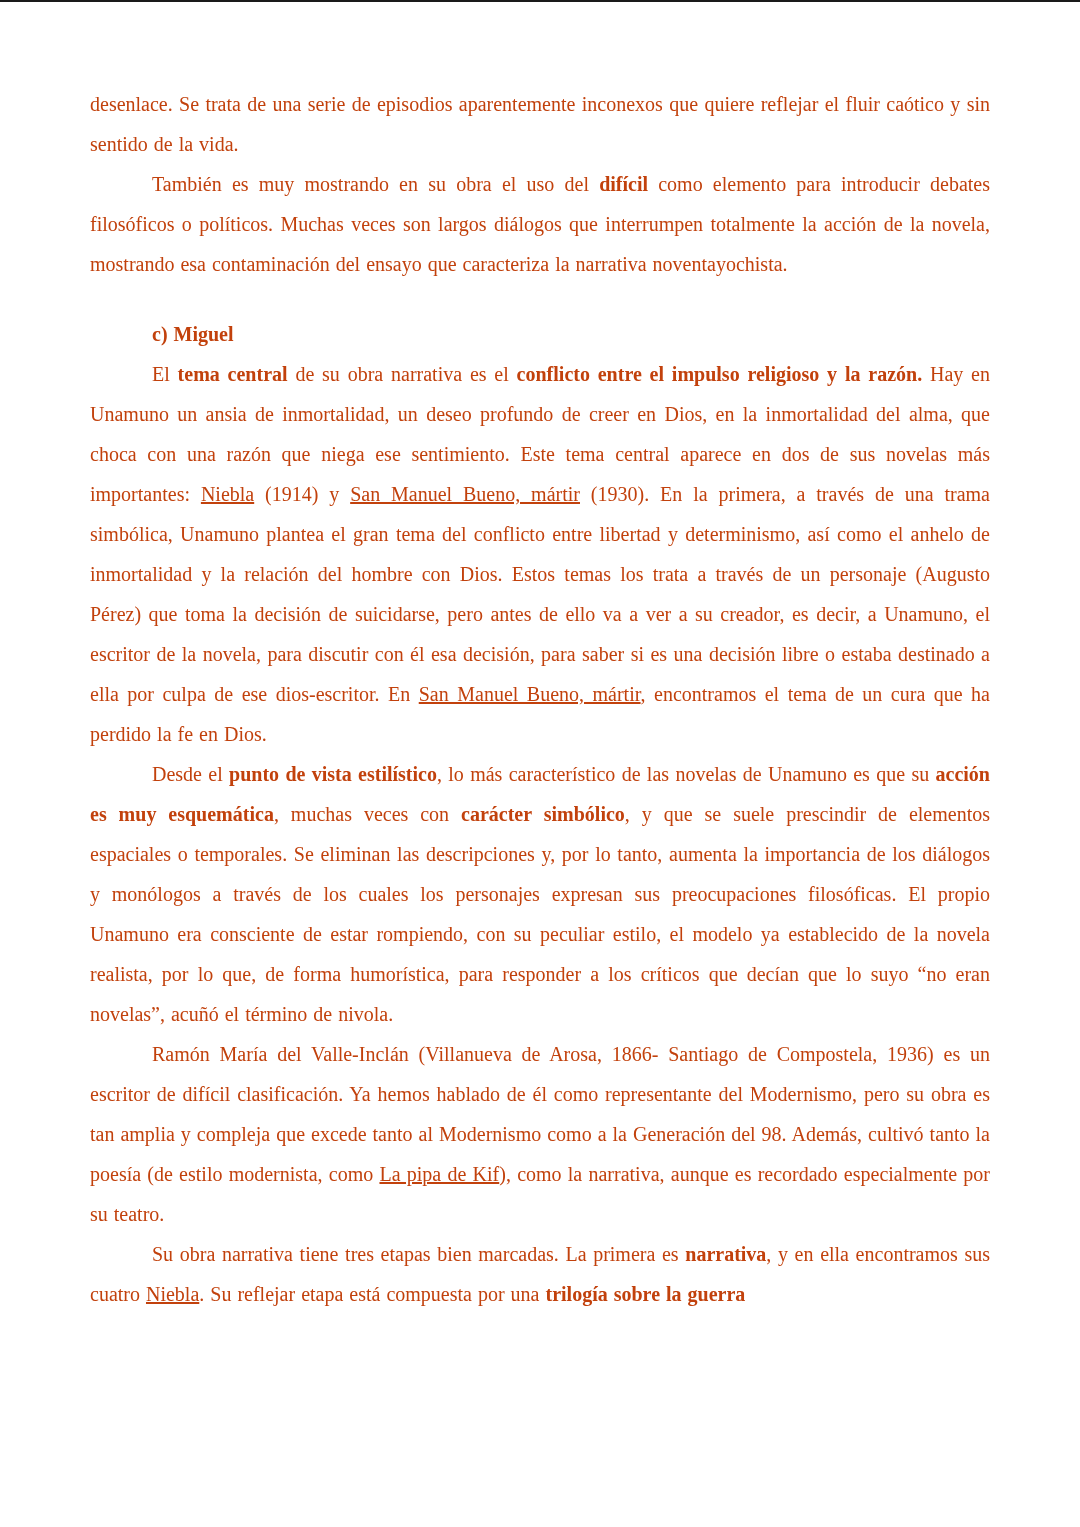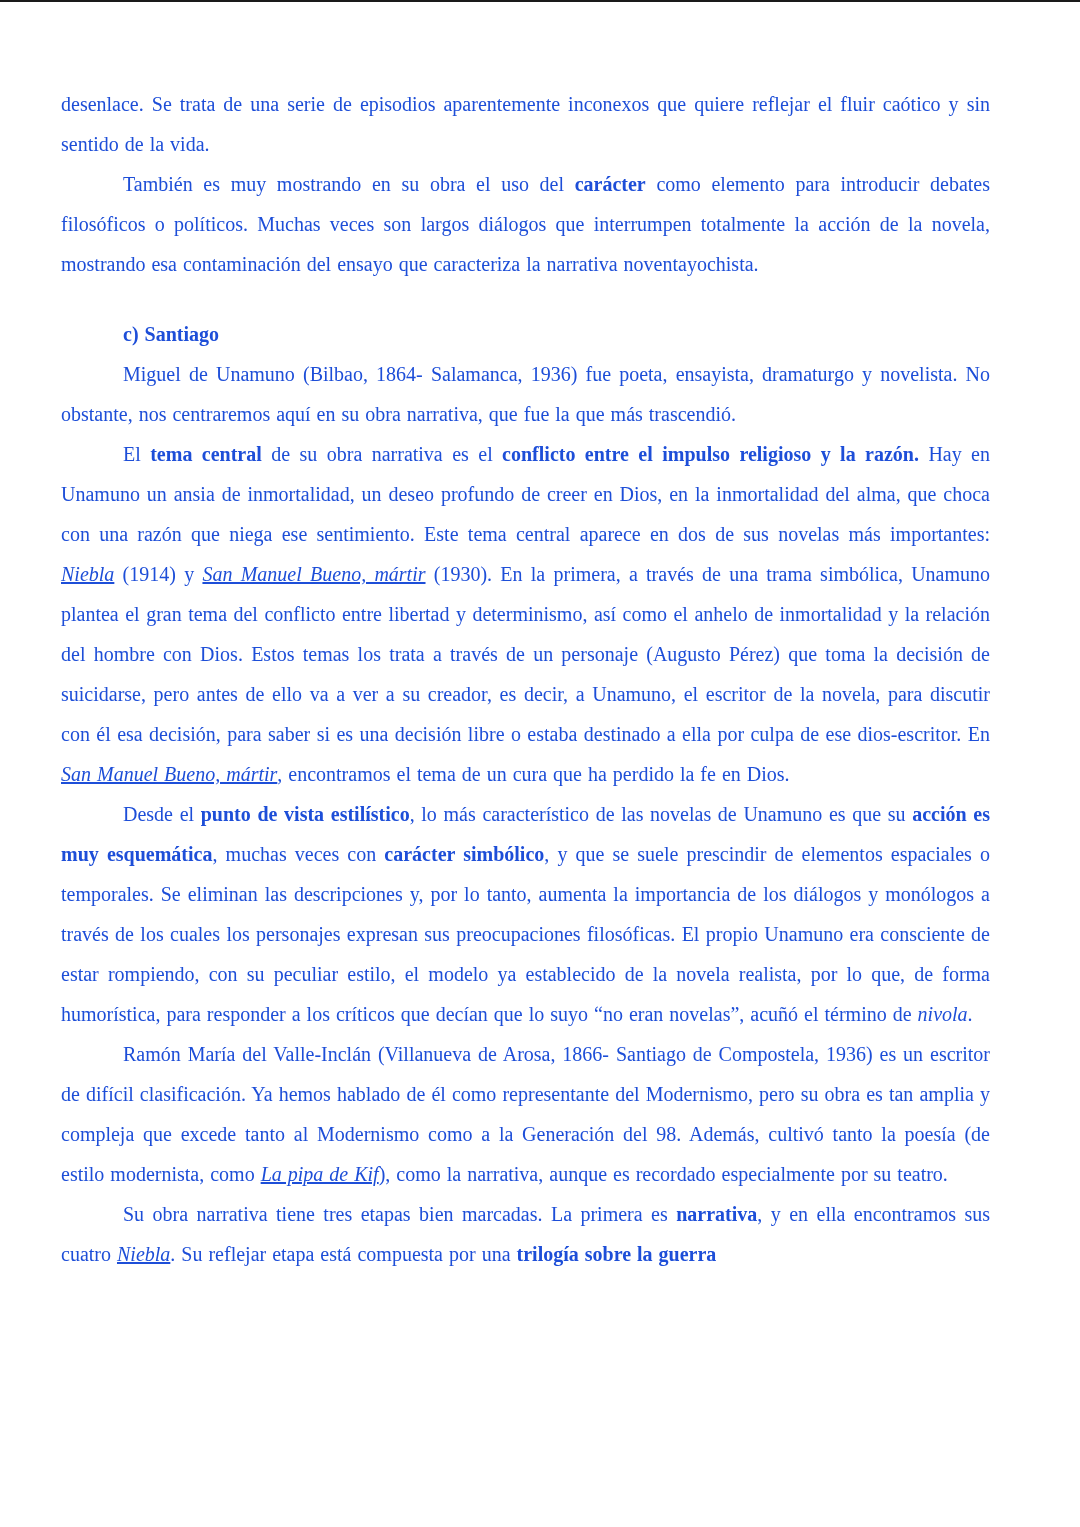--- a/index.html
+++ b/index.html
@@ -7,25 +7,25 @@
     padding: 0;
     background: #ffffff;
   }
   .page {
     position: relative;
     width: 1080px;
     min-height: 1527px;
     margin: 0 auto;
     background: #ffffff;
     box-sizing: border-box;
-    padding: 84px 90px 60px 61px;
+    padding: 84px 90px 60px 90px;
     font-family: "Liberation Serif", "DejaVu Serif", serif;
     font-size: 20px;
     line-height: 40px;
-    color: #1d4ed8;
+    color: #c2410c;
   }
   .page-top-border {
     position: absolute;
     top: 0;
     left: 0;
     width: 100%;
     height: 2px;
     background: #1a1a1a;
   }
   p.para {
@@ -37,31 +37,30 @@
     text-indent: 62px;
   }
   p.para.heading {
     font-weight: bold;
     text-align: left;
   }
   p.para.space-before {
     margin-top: 30px;
   }
   span.run-bold   { font-weight: bold; }
-  span.run-italic { font-style: italic; }
+  span.run-italic { }
   span.run-underline { text-decoration: underline; }
 </style>
 </head>
 <body>
 
 <div class="page">
   <div class="page-top-border"></div>
   <div>
       <p class="para"><span class="">desenlace. Se trata de una serie de episodios aparentemente inconexos que quiere reflejar el fluir caótico y sin sentido de la vida.</span></p>
-      <p class="para indent"><span class="">También es muy mostrando en su obra el uso del </span><span class="run-bold ">carácter</span><span class=""> como elemento para introducir debates filosóficos o políticos. Muchas veces son largos diálogos que interrumpen totalmente la acción de la novela, mostrando esa contaminación del ensayo que caracteriza la narrativa noventayochista.</span></p>
-      <p class="para indent heading space-before"><span class="run-bold ">c) Santiago</span></p>
-      <p class="para indent"><span class="">Miguel de Unamuno (Bilbao, 1864- Salamanca, 1936) fue poeta, ensayista, dramaturgo y novelista. No obstante, nos centraremos aquí en su obra narrativa, que fue la que más trascendió.</span></p>
+      <p class="para indent"><span class="">También es muy mostrando en su obra el uso del </span><span class="run-bold ">difícil</span><span class=""> como elemento para introducir debates filosóficos o políticos. Muchas veces son largos diálogos que interrumpen totalmente la acción de la novela, mostrando esa contaminación del ensayo que caracteriza la narrativa noventayochista.</span></p>
+      <p class="para indent heading space-before"><span class="run-bold ">c) Miguel</span></p>
       <p class="para indent"><span class="">El </span><span class="run-bold ">tema central</span><span class=""> de su obra narrativa es el </span><span class="run-bold ">conflicto entre el impulso religioso y la razón.</span><span class=""> Hay en Unamuno un ansia de inmortalidad, un deseo profundo de creer en Dios, en la inmortalidad del alma, que choca con una razón que niega ese sentimiento. Este tema central aparece en dos de sus novelas más importantes: </span><span class="run-italic run-underline ">Niebla</span><span class=""> (1914) y </span><span class="run-italic run-underline ">San Manuel Bueno, mártir</span><span class=""> (1930). En la primera, a través de una trama simbólica, Unamuno plantea el gran tema del conflicto entre libertad y determinismo, así como el anhelo de inmortalidad y la relación del hombre con Dios. Estos temas los trata a través de un personaje (Augusto Pérez) que toma la decisión de suicidarse, pero antes de ello va a ver a su creador, es decir, a Unamuno, el escritor de la novela, para discutir con él esa decisión, para saber si es una decisión libre o estaba destinado a ella por culpa de ese dios-escritor. En </span><span class="run-italic run-underline ">San Manuel Bueno, mártir</span><span class="">, encontramos el tema de un cura que ha perdido la fe en Dios.</span></p>
       <p class="para indent"><span class="">Desde el </span><span class="run-bold ">punto de vista estilístico</span><span class="">, lo más característico de las novelas de Unamuno es que su </span><span class="run-bold ">acción es muy esquemática</span><span class="">, muchas veces con </span><span class="run-bold ">carácter simbólico</span><span class="">, y que se suele prescindir de elementos espaciales o temporales. Se eliminan las descripciones y, por lo tanto, aumenta la importancia de los diálogos y monólogos a través de los cuales los personajes expresan sus preocupaciones filosóficas. El propio Unamuno era consciente de estar rompiendo, con su peculiar estilo, el modelo ya establecido de la novela realista, por lo que, de forma humorística, para responder a los críticos que decían que lo suyo “no eran novelas”, acuñó el término de </span><span class="run-italic ">nivola</span><span class="">.</span></p>
       <p class="para indent"><span class="">Ramón María del Valle-Inclán (Villanueva de Arosa, 1866- Santiago de Compostela, 1936) es un escritor de difícil clasificación. Ya hemos hablado de él como representante del Modernismo, pero su obra es tan amplia y compleja que excede tanto al Modernismo como a la Generación del 98. Además, cultivó tanto la poesía (de estilo modernista, como </span><span class="run-italic run-underline ">La pipa de Kif</span><span class="">), como la narrativa, aunque es recordado especialmente por su teatro.</span></p>
       <p class="para indent"><span class="">Su obra narrativa tiene tres etapas bien marcadas. La primera es </span><span class="run-bold ">narrativa</span><span class="">, y en ella encontramos sus cuatro </span><span class="run-italic run-underline ">Niebla</span><span class="">. Su reflejar etapa está compuesta por una </span><span class="run-bold ">trilogía sobre la guerra</span></p>
     </div>
 </div>
 
 </body></html>

